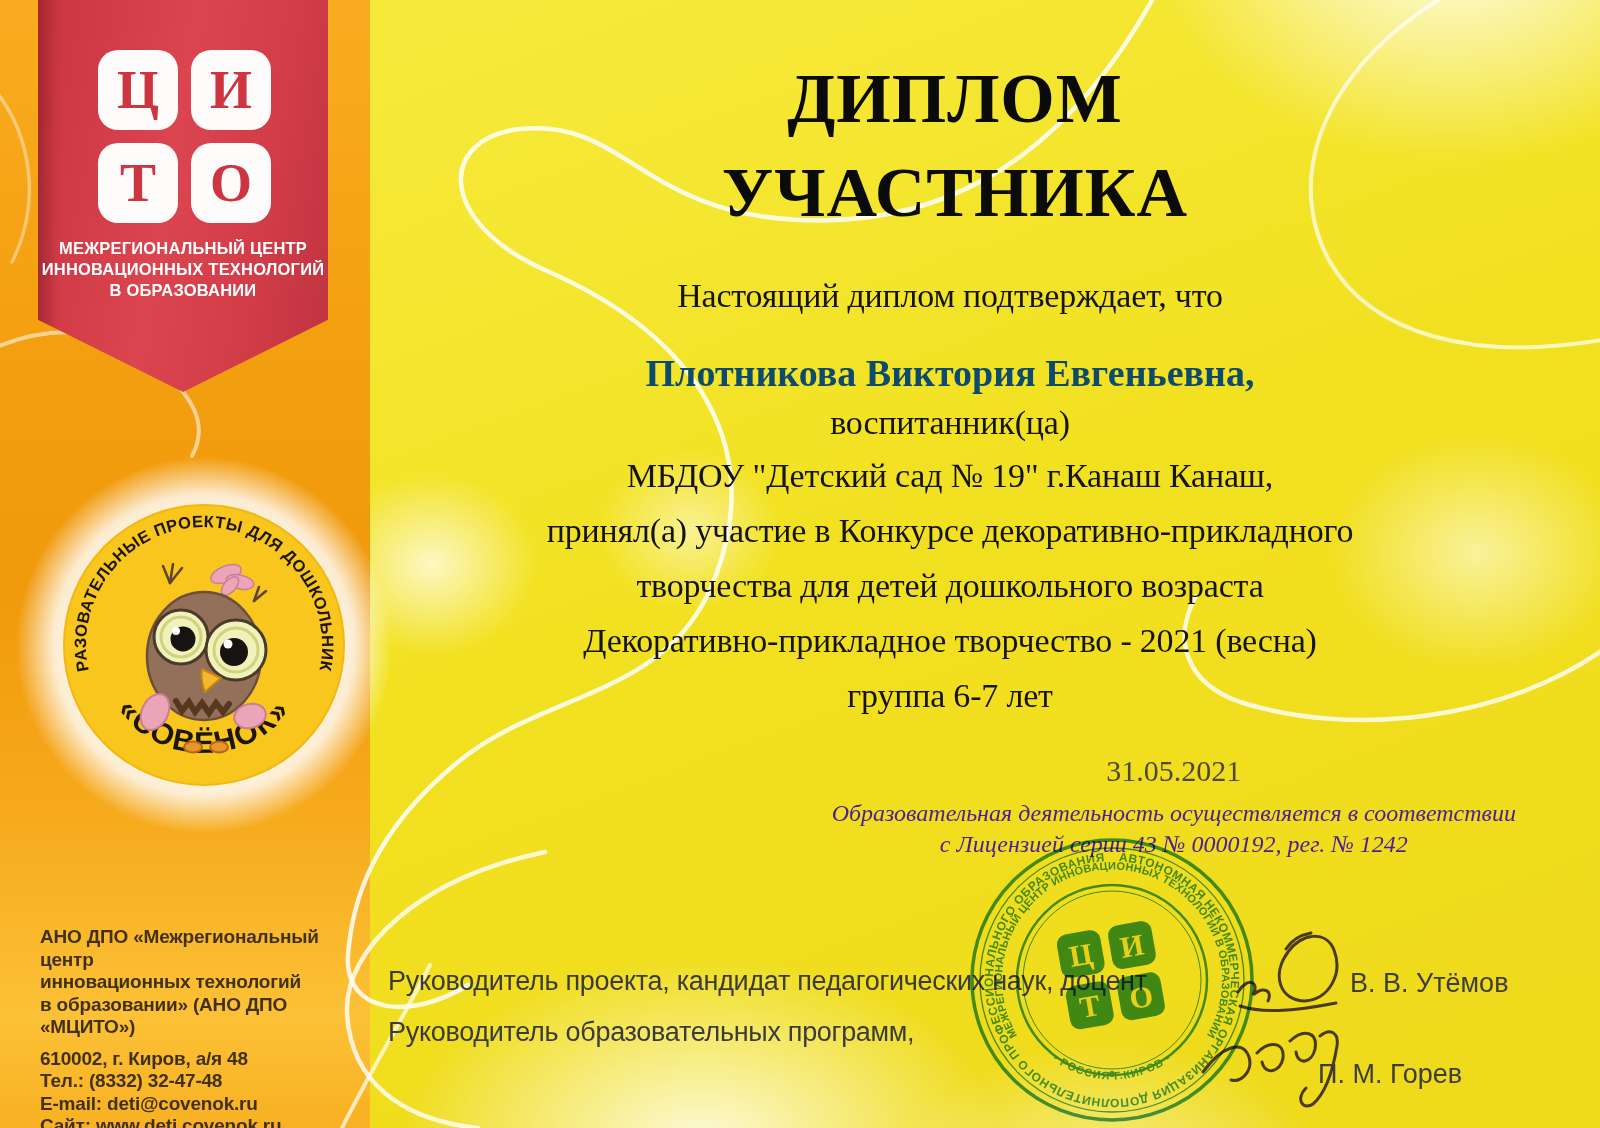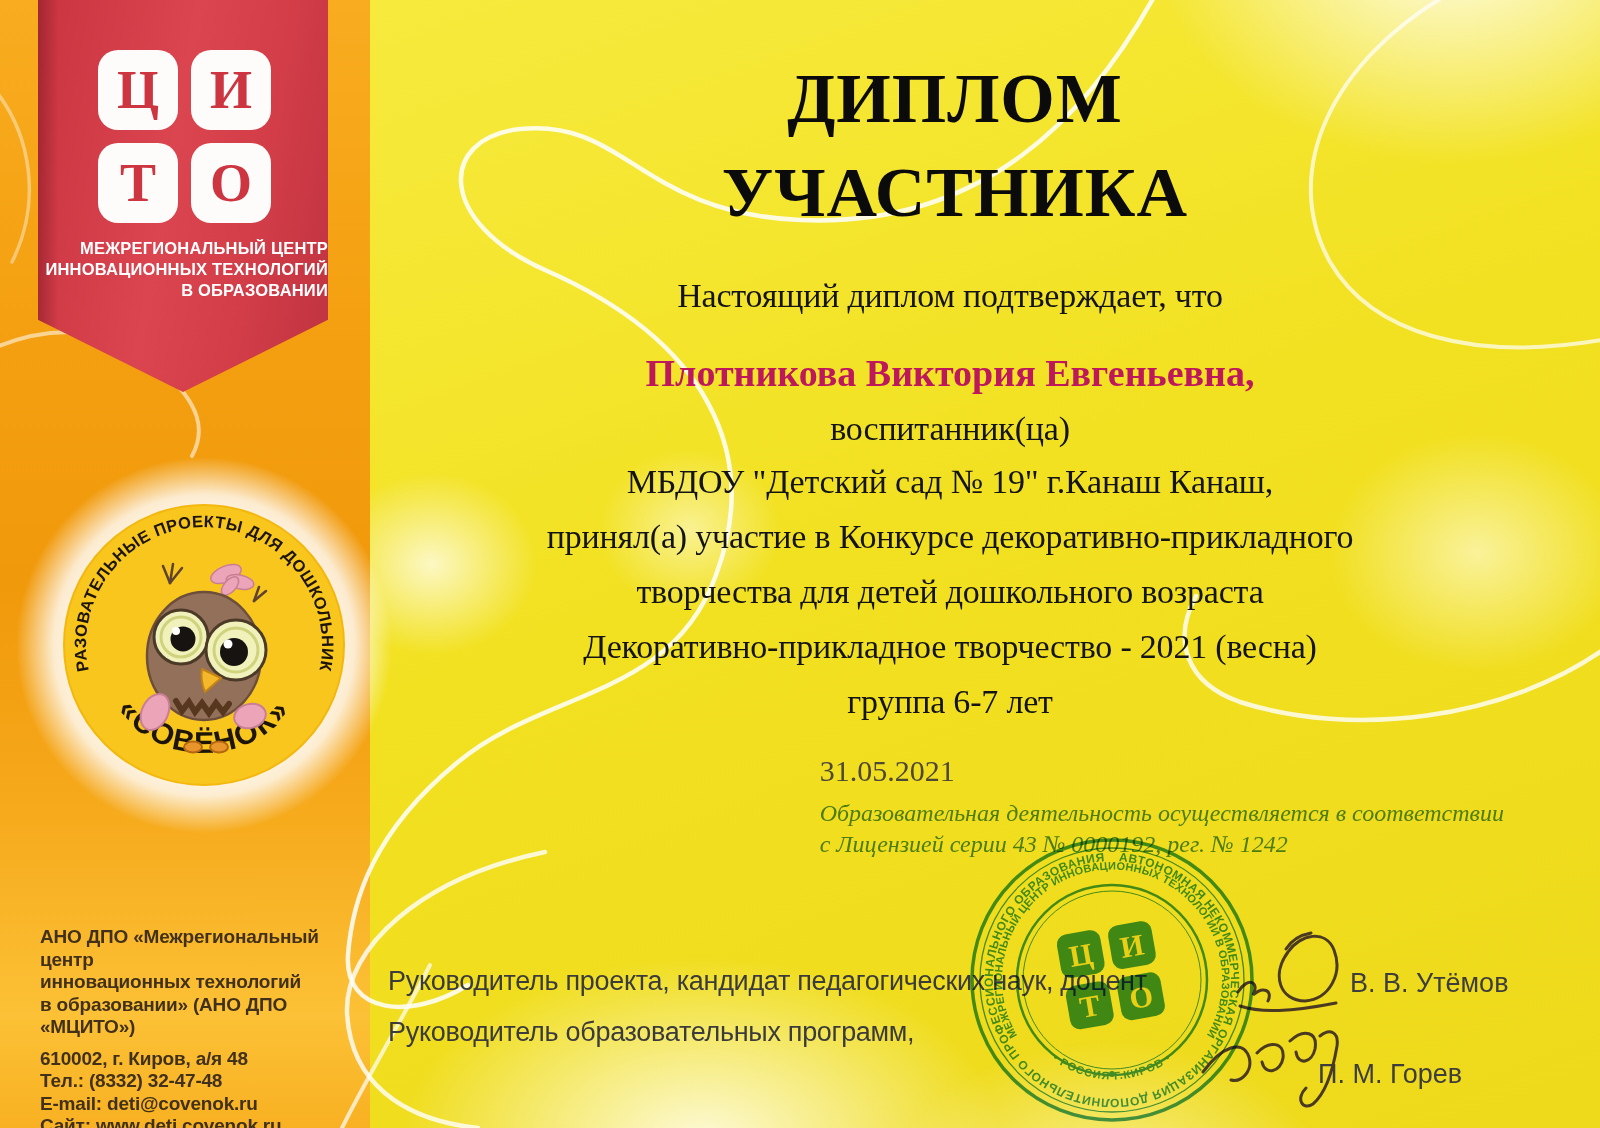--- a/index.html
+++ b/index.html
@@ -34,48 +34,48 @@
       linear-gradient(100deg,#c93440 0%,#da4550 45%,#d23d48 72%,#bf3340 100%);
   }
   .tiles{position:absolute; left:60px; top:50px; width:173px; height:173px;
     display:grid; grid-template-columns:80px 80px; grid-template-rows:80px 80px; gap:13px;}
   .tile{
     background:#fdfcfa; border-radius:20px; color:#cd3540;
     display:flex; align-items:center; justify-content:center;
     font-family:"Liberation Serif",serif; font-weight:bold; font-size:54px; line-height:1;
   }
   .ribbon-org{
-    position:absolute; left:0; top:238px; width:100%; text-align:right;
+    position:absolute; left:0; top:238px; width:100%; text-align:center;
     font-family:"Liberation Sans",sans-serif; font-weight:bold; font-size:16.5px;
     line-height:21px; color:#ffffff; letter-spacing:.2px;
   }
   
   .badge-glow{
     position:absolute; left:14px; top:455px; width:380px; height:380px; border-radius:50%;
     background:radial-gradient(circle, rgba(255,255,255,.97) 42%, rgba(255,255,255,.8) 56%, rgba(255,255,255,0) 70%);
   }
   .owl-badge{position:absolute; left:54px; top:495px;}
   
   .title-block{
     position:absolute; left:380px; right:0; top:52px; padding-right:70px; text-align:center;
     font-weight:bold; font-size:70px; line-height:94px; color:#0b0b0b; letter-spacing:1px;
   }
   .body-block{
     position:absolute; left:370px; right:0; top:276px; padding-right:70px; text-align:center; color:#141414;
   }
   .b-line{font-size:34px; line-height:40px; letter-spacing:-.2px;}
   .b-intro{margin-bottom:34px;}
-  .b-name{font-size:38px; line-height:46px; font-weight:bold; margin-bottom:13px; color:#be185d;}
+  .b-name{font-size:38px; line-height:46px; font-weight:bold; margin-bottom:7px; color:#0c4a6e;}
   .b-role{margin-bottom:13px;}
   .b-gap{margin-bottom:15px;}
   .date-block{
-    position:absolute; right:96px; top:754px; text-align:left; color:#4e4836;
+    position:absolute; right:84px; top:754px; text-align:center; color:#4e4836;
   }
   .date-line{font-size:30px; line-height:34px;}
-  .license{font-style:italic; font-size:24px; line-height:31px; margin-top:10px; color:#4d7c0f;}
+  .license{font-style:italic; font-size:24px; line-height:31px; margin-top:10px; color:#4c1d95;}
   
   .contacts{
     position:absolute; left:40px; top:926px; width:312px;
     font-family:"Liberation Sans",sans-serif; font-weight:bold; font-size:19px;
     line-height:22.5px; color:#41301a; letter-spacing:-.2px;
   }
   .contacts .gap{margin-top:9px;}
   
   .sig-title{
     position:absolute; font-family:"Liberation Sans",sans-serif; font-size:27px;

